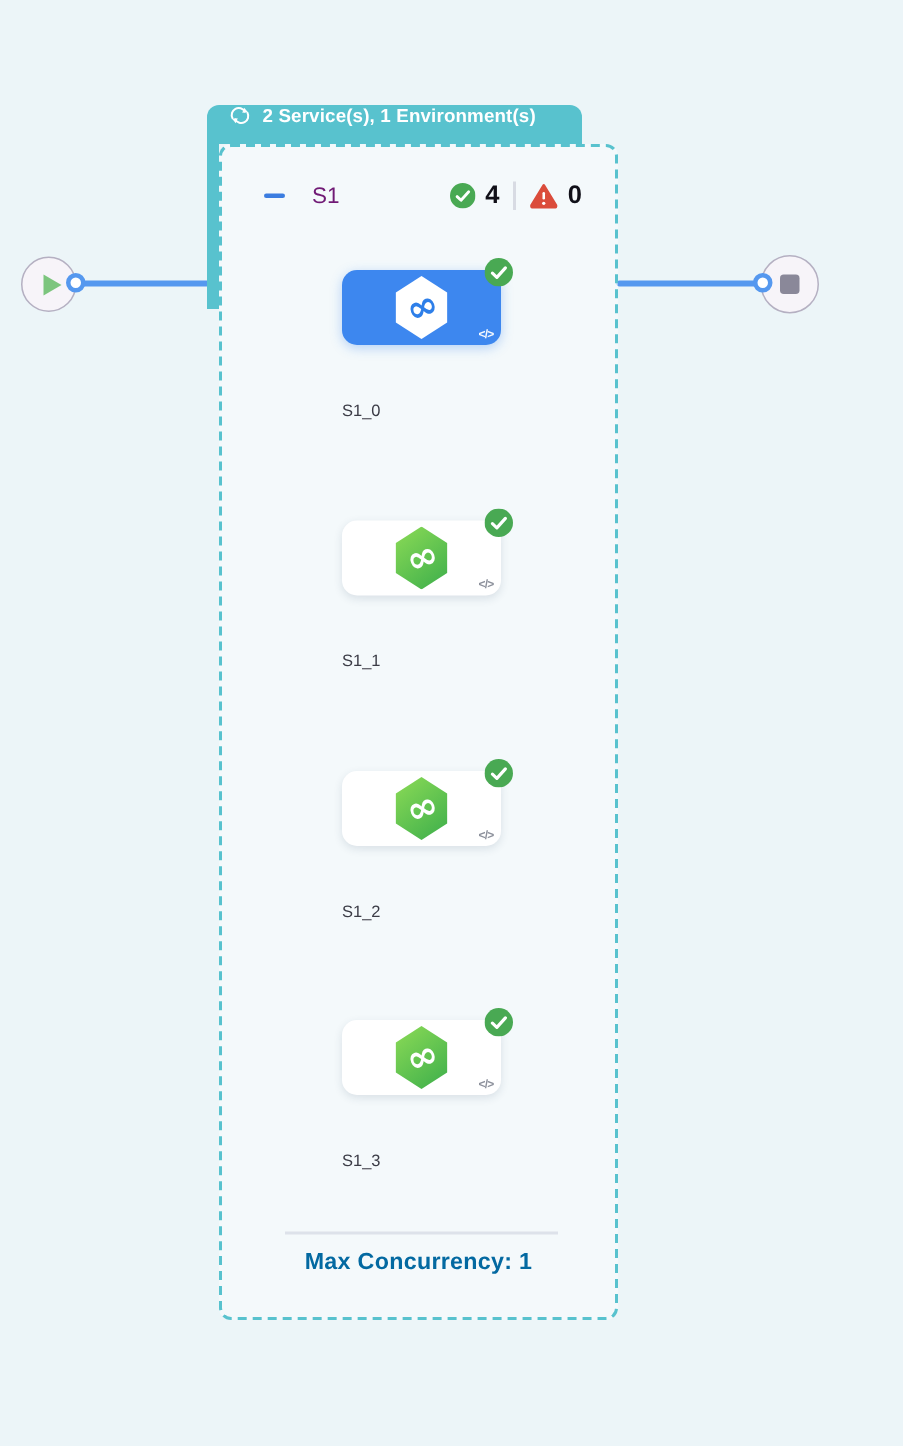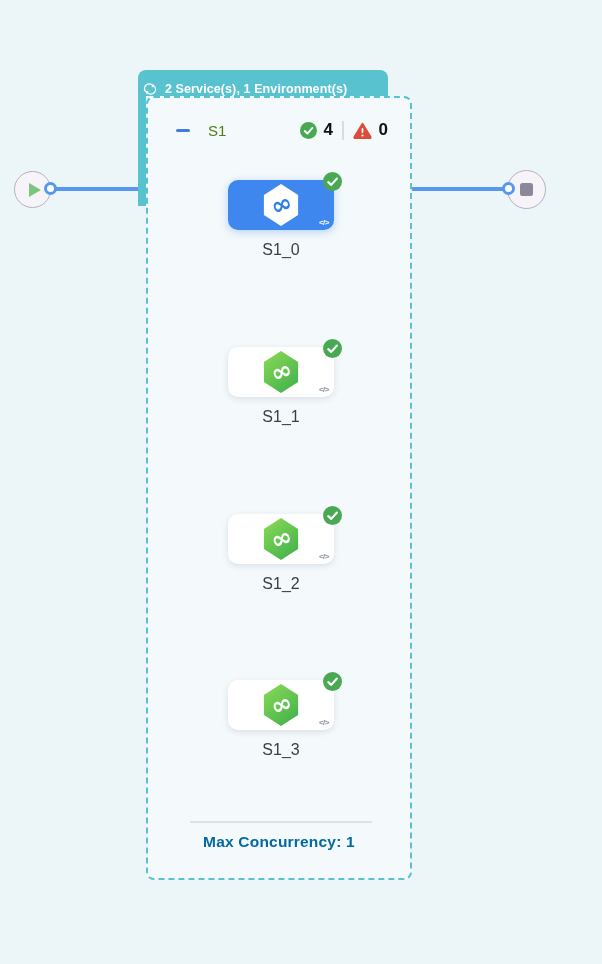--- a/index.html
+++ b/index.html
@@ -60,23 +60,23 @@
   .port-right { left: 502px; top: 182px; }
 
   
   .matrix-badge {
     position: absolute;
     left: 138px; top: 70px;
     width: 250px; height: 26px;
     background: var(--teal, #58C2CE);
     border-radius: 8px 8px 0 0;
     display: flex;
-    align-items: flex-end;
+    align-items: flex-start;
     gap: 7px;
-    padding: 0 4px;
+    padding: 0 14px;
     color: #ffffff;
     font-size: 12.5px;
     font-weight: 700;
     letter-spacing: 0.1px;
     z-index: 5;
     cursor: pointer;
   }
   .matrix-strip {
     position: absolute;
     left: 138px; top: 96px;
@@ -106,21 +106,21 @@
     width: 14px; height: 3px;
     border-radius: 2px;
     background: #3b7de0;
     cursor: pointer;
     flex: 0 0 auto;
   }
   .stage-name {
     margin-left: 18px;
     font-size: 15px;
     font-weight: 500;
-    color: #4d7c0f;
+    color: #701a75;
   }
   .stage-status {
     margin-left: auto;
     display: flex;
     align-items: center;
     gap: 7px;
   }
   .status-count {
     font-size: 17px;
     font-weight: 600;
@@ -185,23 +185,22 @@
     color: #8c909b;
   }
   .iteration.selected .code-glyph { color: rgba(255,255,255,0.95); }
   .badge-check {
     position: absolute;
     top: -8px; right: -8px;
     width: 19px; height: 19px;
     line-height: 0;
   }
   .iter-label {
-    margin-top: 11px;
-    text-align: center;
-    font-size: 16px;
+    margin-top: 38px;
+    font-size: 11px;
     font-weight: 500;
     color: #3b3c46;
   }
 
   
   .footer-divider {
     position: absolute;
     left: 42px; top: 723px;
     width: 182px; height: 1.5px;
     background: #dde2ea;

